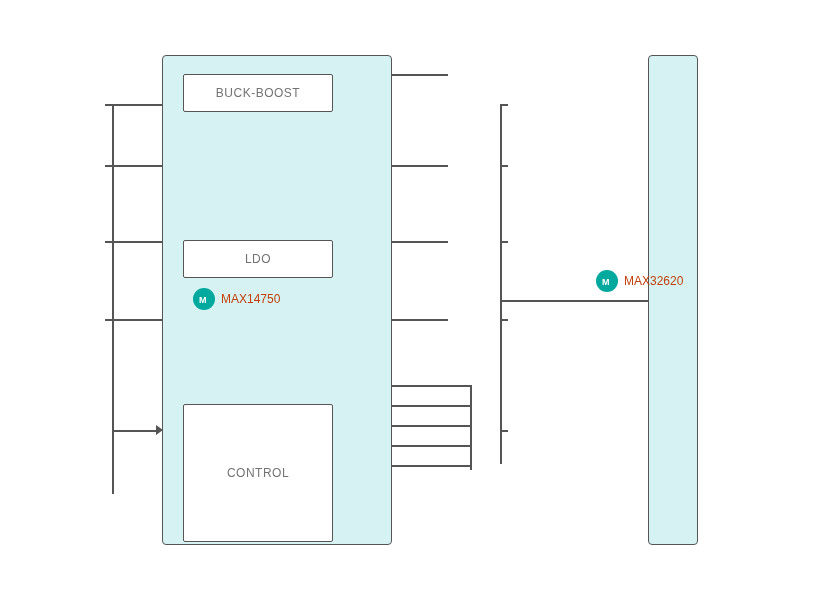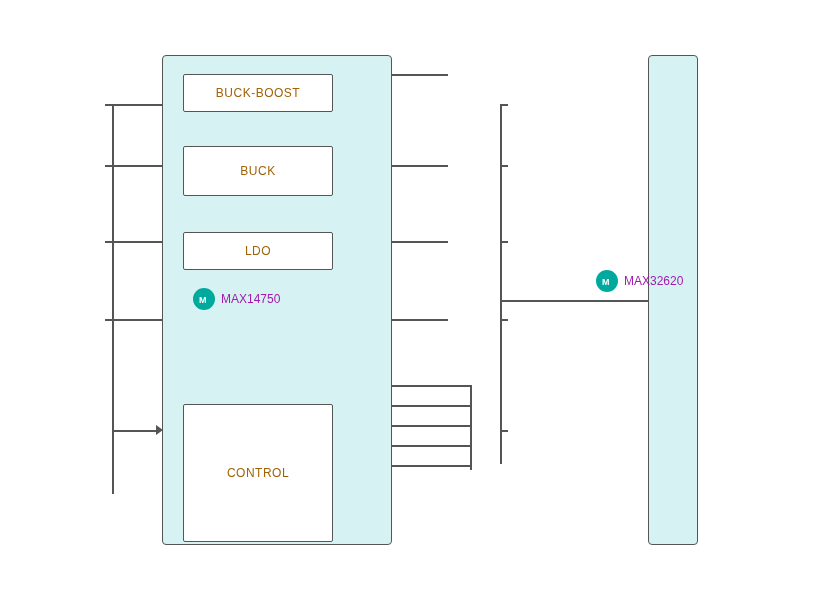--- a/index.html
+++ b/index.html
@@ -37,41 +37,41 @@
       background: #ffffff;
       border: 1.5px solid #555;
       border-radius: 2px;
       display: flex;
       align-items: center;
       justify-content: center;
     }
 
     .block-label {
       font-size: 12px;
-      color: #a16207;
+      color: #737373;
       letter-spacing: 0.5px;
     }
 
     .buck-boost-block {
       left: 20px;
       top: 18px;
       width: 150px;
       height: 38px;
     }
 
     .buck-block {
       left: 20px;
       top: 90px;
       width: 150px;
       height: 50px;
     }
 
     .ldo-block {
       left: 20px;
-      top: 176px;
+      top: 184px;
       width: 150px;
       height: 38px;
     }
 
     .switch-block {
       left: 20px;
       top: 270px;
       width: 150px;
       height: 38px;
     }
@@ -126,21 +126,21 @@
       flex-shrink: 0;
     }
 
     .maxim-logo svg {
       width: 14px;
       height: 14px;
     }
 
     .logo-text {
       font-size: 12px;
-      color: #a21caf;
+      color: #c2410c;
       font-weight: 500;
       white-space: nowrap;
     }
 
     
     .conn-line {
       position: absolute;
       height: 1.5px;
       background: #555;
     }
@@ -203,23 +203,20 @@
 
   <div class="conn-line" style="left:112px; top:430px; width:48px;"></div>
   <div class="arrow-right" style="left:156px; top:425px;"></div>
 
   <div class="max14750-outer">
 
     <div class="inner-block buck-boost-block">
       <span class="block-label">BUCK-BOOST</span>
     </div>
 
-    <div class="inner-block buck-block">
-      <span class="block-label">BUCK</span>
-    </div>
 
     <div class="inner-block ldo-block">
       <span class="block-label">LDO</span>
     </div>
 
     <div class="max14750-logo">
       <div class="maxim-logo">
         <svg viewBox="0 0 14 14" fill="none" xmlns="http://www.w3.org/2000/svg">
           <text x="2" y="11" font-size="9" fill="white" font-weight="bold">M</text>
         </svg>

